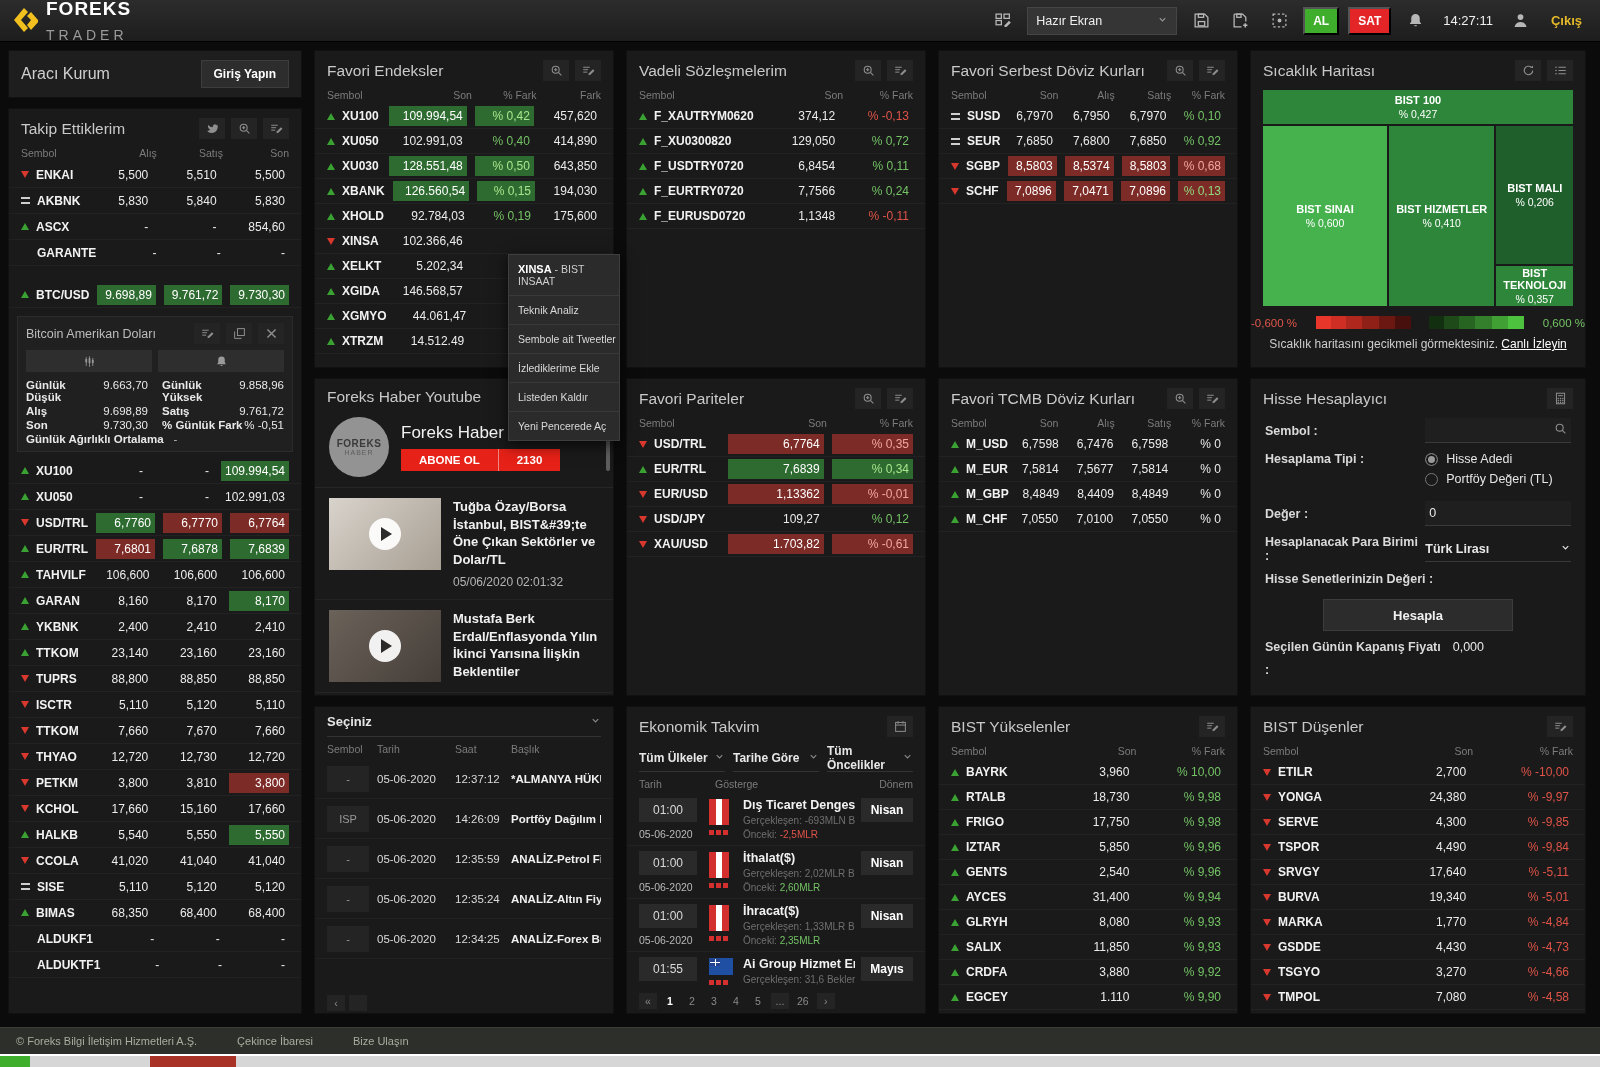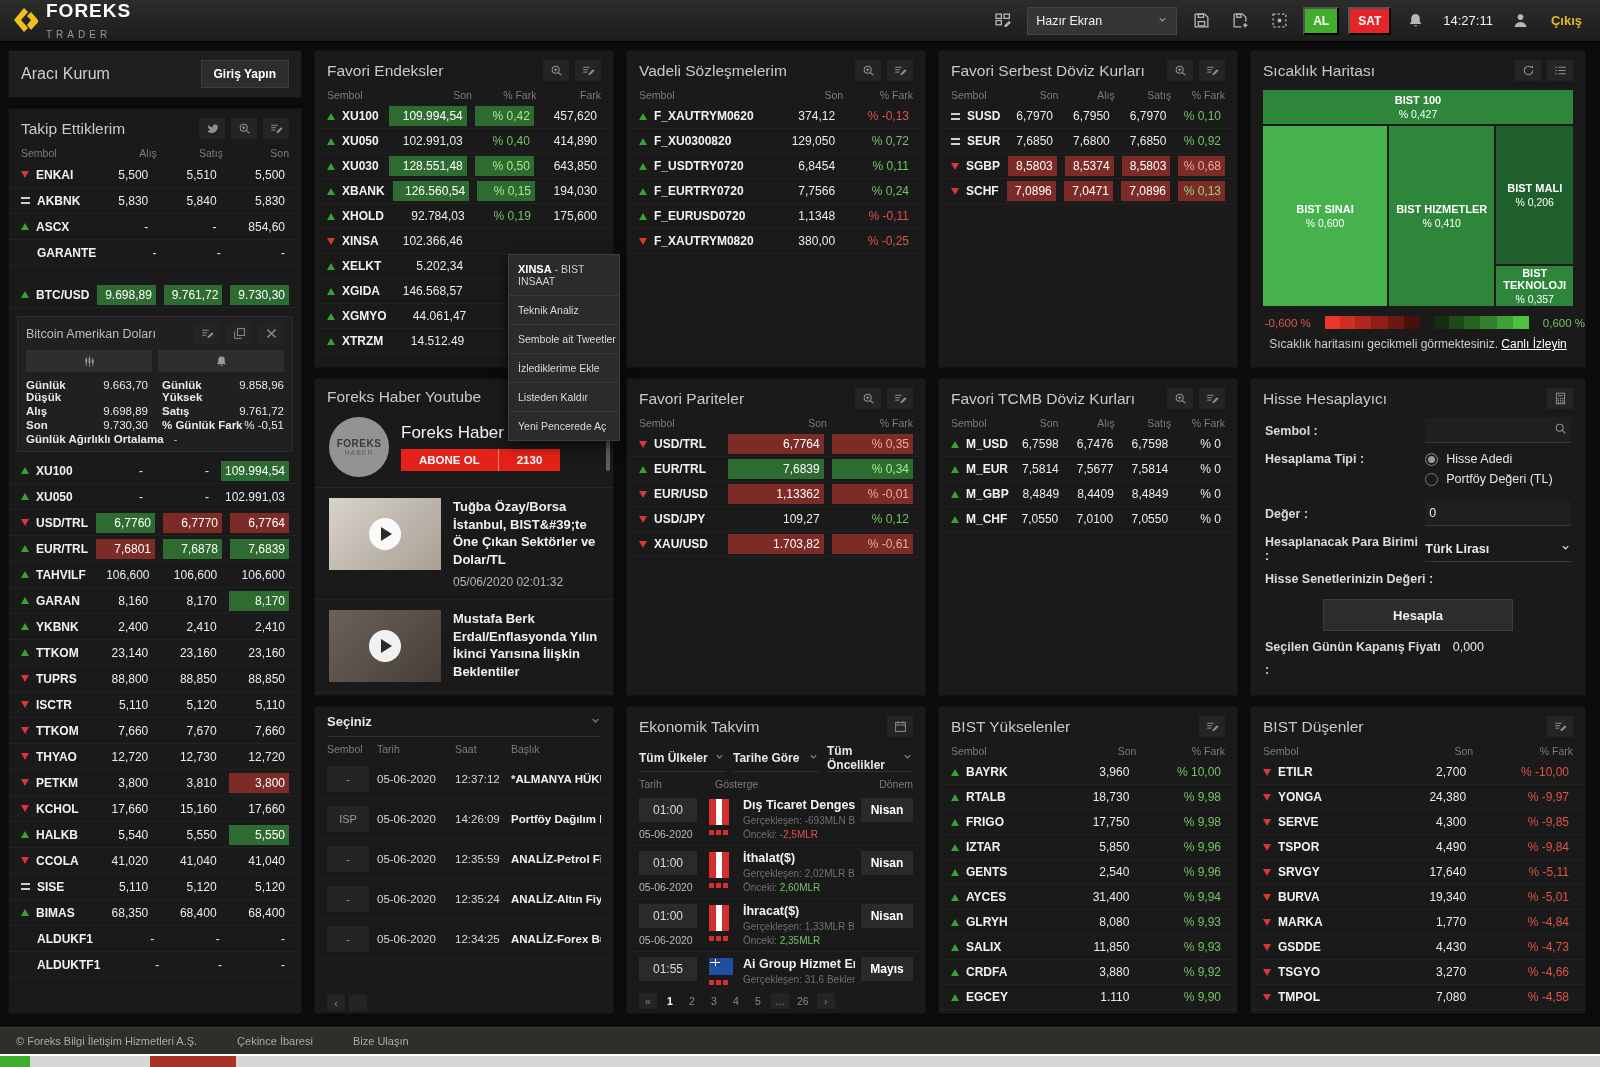--- a/index.html
+++ b/index.html
@@ -6,21 +6,21 @@
   html,body{width:1600px;height:1067px;overflow:hidden}
   body{background:#0b0b0b;font-family:"Liberation Sans",sans-serif;color:#ddd;position:relative;font-size:12px}
 
   
   .topbar{height:42px;background:linear-gradient(#2c2c2c,#1d1d1d);border-bottom:1px solid #000;
     display:flex;align-items:center;justify-content:space-between;padding:0 12px}
   .logo{display:flex;align-items:center;gap:8px}
   .logo svg{display:block}
   .logo-txt{line-height:1}
   .logo-top{font-size:19px;font-weight:bold;color:#fff;letter-spacing:1px;display:block}
-  .logo-bot{font-size:10px;color:#9a9a9a;letter-spacing:4px;display:block;margin-top:10px}
+  .logo-bot{font-size:14px;color:#9a9a9a;letter-spacing:4px;display:block;margin-top:10px}
   .tb-right{display:flex;align-items:center;gap:9px}
   .tb-ic{width:30px;height:26px;display:flex;align-items:center;justify-content:center;color:#b7b7b7;cursor:pointer}
   .tb-ic svg{width:17px;height:17px}
   .tb-select{width:150px;height:28px;background:#353535;border:1px solid #454545;display:flex;align-items:center;
     justify-content:space-between;padding:0 8px;color:#f0f0f0;font-size:12.5px;cursor:pointer}
   .tb-select .cv{color:#9a9a9a}
   .tb-btn{height:28px;min-width:36px;display:flex;align-items:center;justify-content:center;font-weight:bold;
     font-size:12px;color:#fff;cursor:pointer;padding:0 8px}
   .tb-al{background:#3fae2c}.tb-sat{background:#e42528}
   .tb-time{font-size:13px;color:#efefef;padding:0 4px}
@@ -163,21 +163,21 @@
   .treemap{margin:2px 12px;height:216px;display:flex;flex-direction:column;gap:2px}
   .tile{display:flex;flex-direction:column;align-items:center;justify-content:center;color:#fff;text-align:center}
   .tile b{font-size:11px}
   .tile span{font-size:10.5px;margin-top:2px}
   .t100{height:34px;flex:none;flex-direction:row;gap:0}
   .t100 .inner{display:flex;flex-direction:column}
   .trow{flex:1;display:flex;gap:2px}
   .tsinai{width:40%}.thizmet{width:34%}
   .tcol{flex:1;display:flex;flex-direction:column;gap:2px}
   .tmali{flex:1}.ttekno{height:40px;flex:none}
-  .legend{display:flex;align-items:center;justify-content:flex-end;gap:14px;margin-top:8px}
+  .legend{display:flex;align-items:center;justify-content:space-between;gap:14px;margin-top:8px}
   .lmin{color:#e0564c;font-size:11.5px}.lmax{color:#74c365;font-size:11.5px}
   .lbar{height:13px;width:95px}
   .lred{background:linear-gradient(90deg,#e8362b 0 16%,#cf2e24 16% 32%,#b0271e 32% 48%,#8e2018 48% 66%,#6b1812 66% 83%,#47100c 83%)}
   .lgreen{background:linear-gradient(90deg,#12300f 0 16%,#1d4a18 16% 32%,#286421 32% 48%,#347f2b 48% 66%,#40a034 66% 83%,#4cc23e 83%)}
   .hm-note{text-align:center;font-size:12px;color:#cdcdcd;margin-top:8px}
   .hm-note a{color:#fff;text-decoration:underline;cursor:pointer}
 
   
   .calcp{padding:2px 14px;display:flex;flex-direction:column;gap:9px;font-size:12.5px}
   .hrow{display:flex;align-items:center}
@@ -885,28 +885,20 @@
             <span class="qc fgg" style="flex:0.85">% 0,24</span>
           </div>
           <div class="qrow">
             <span class="sym" style="flex:1.7">
               <i class="dir u"></i>
               <span>F_EURUSD0720</span>
             </span>
             <span class="qc" style="flex:1">1,1348</span>
             <span class="qc fgr" style="flex:0.85">% -0,11</span>
           </div>
-          <div class="qrow">
-            <span class="sym" style="flex:1.7">
-              <i class="dir d"></i>
-              <span>F_XAUTRYM0820</span>
-            </span>
-            <span class="qc" style="flex:1">380,00</span>
-            <span class="qc fgr" style="flex:0.85">% -0,25</span>
-          </div>
         </div>
     </section>
 
     <section class="panel h2">
       <div class="ptitle">
         <span class="tt">Favori Pariteler</span>
         <span class="pticons">
           <span class="pbtn">
               <svg viewBox="0 0 16 16" fill="none" stroke="currentColor" stroke-width="1.3">
                 <circle cx="7" cy="7" r="4.3"></circle>

